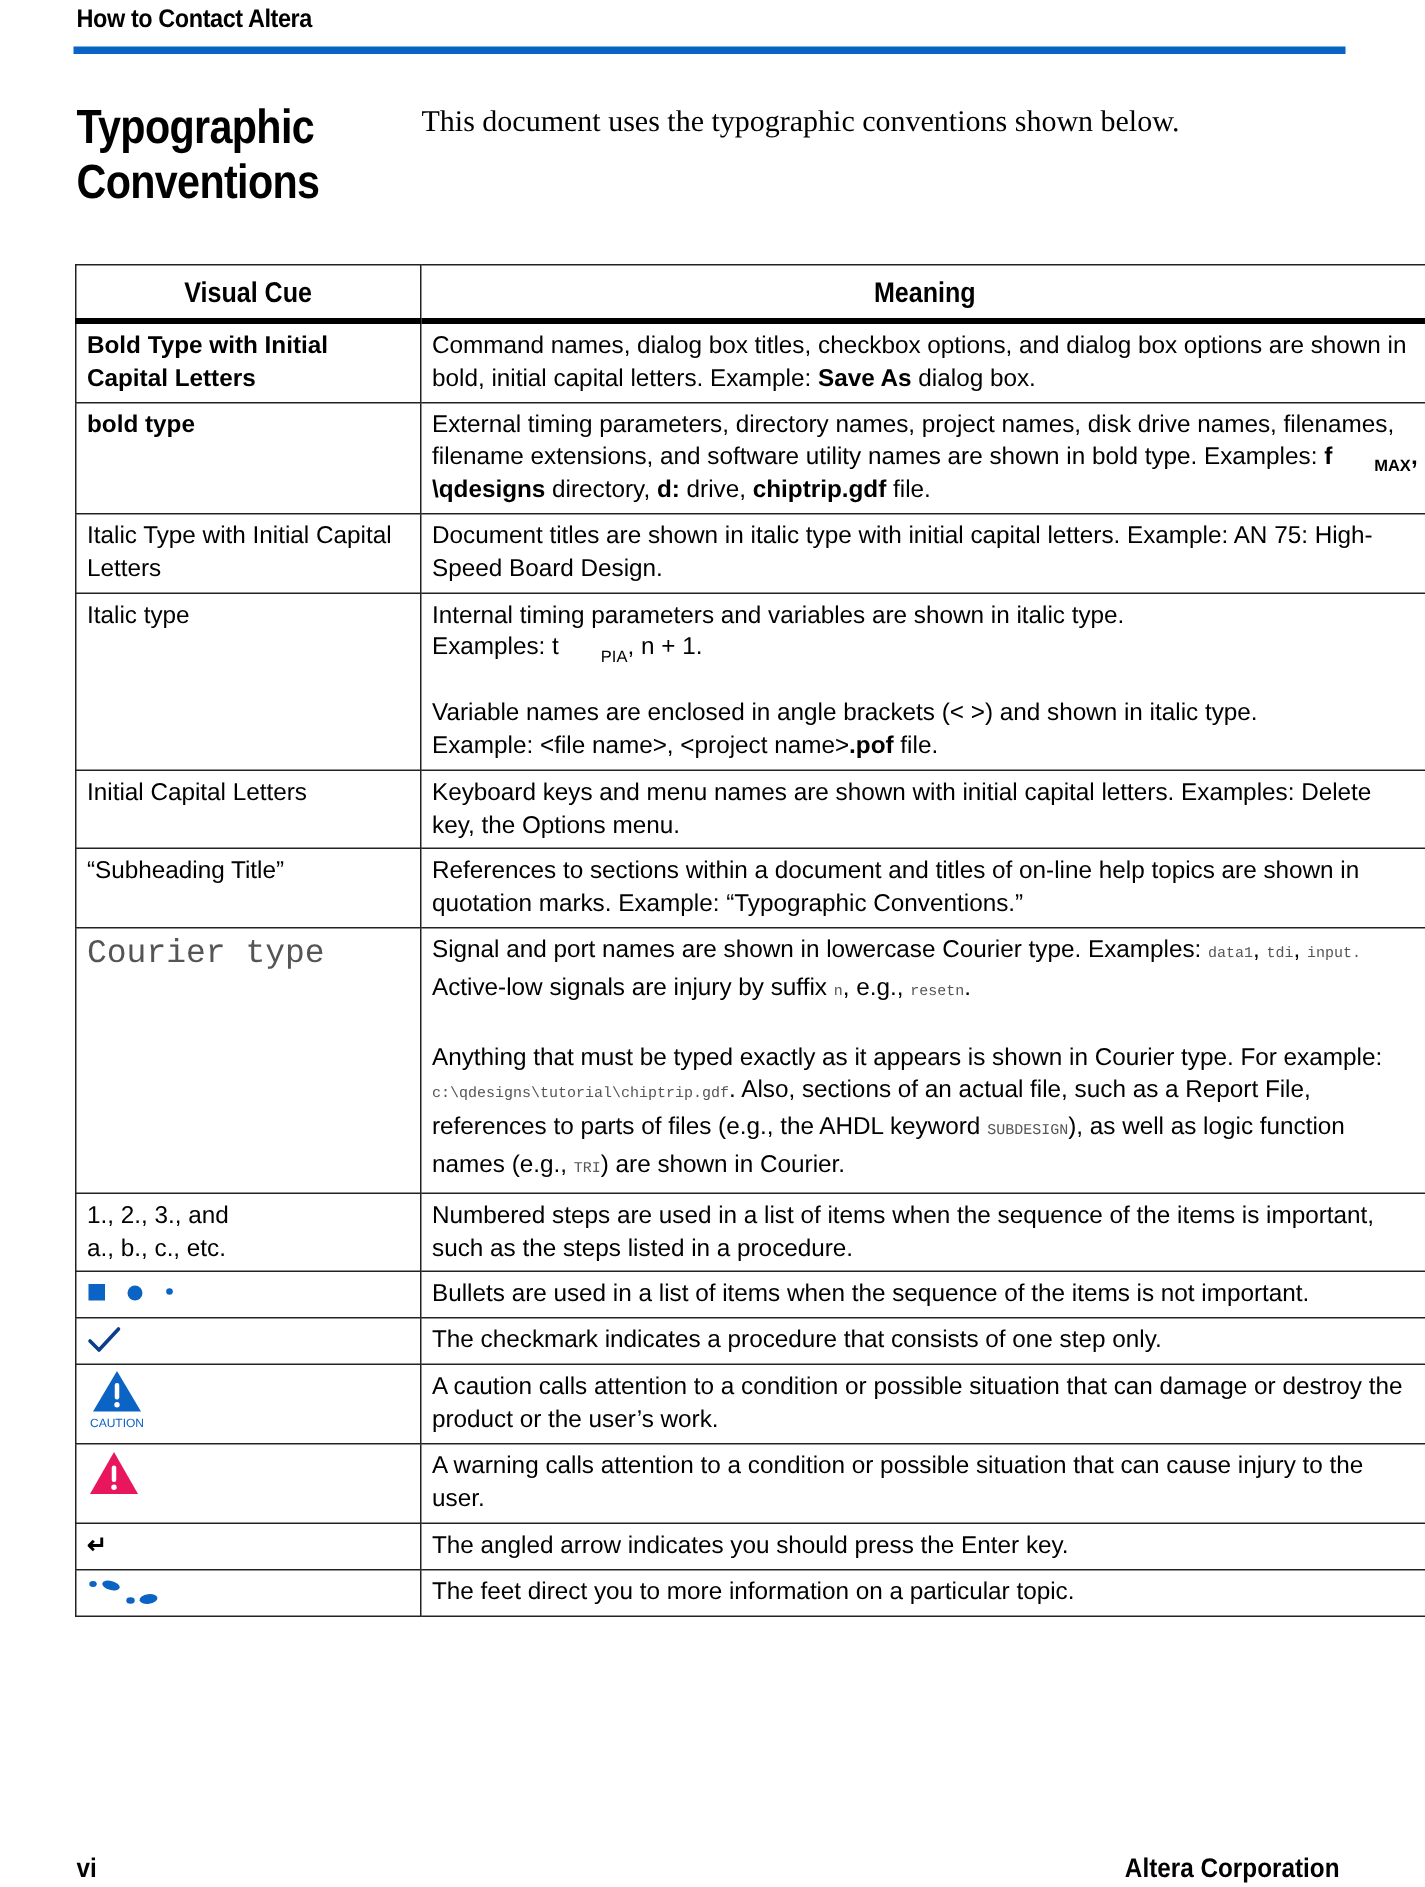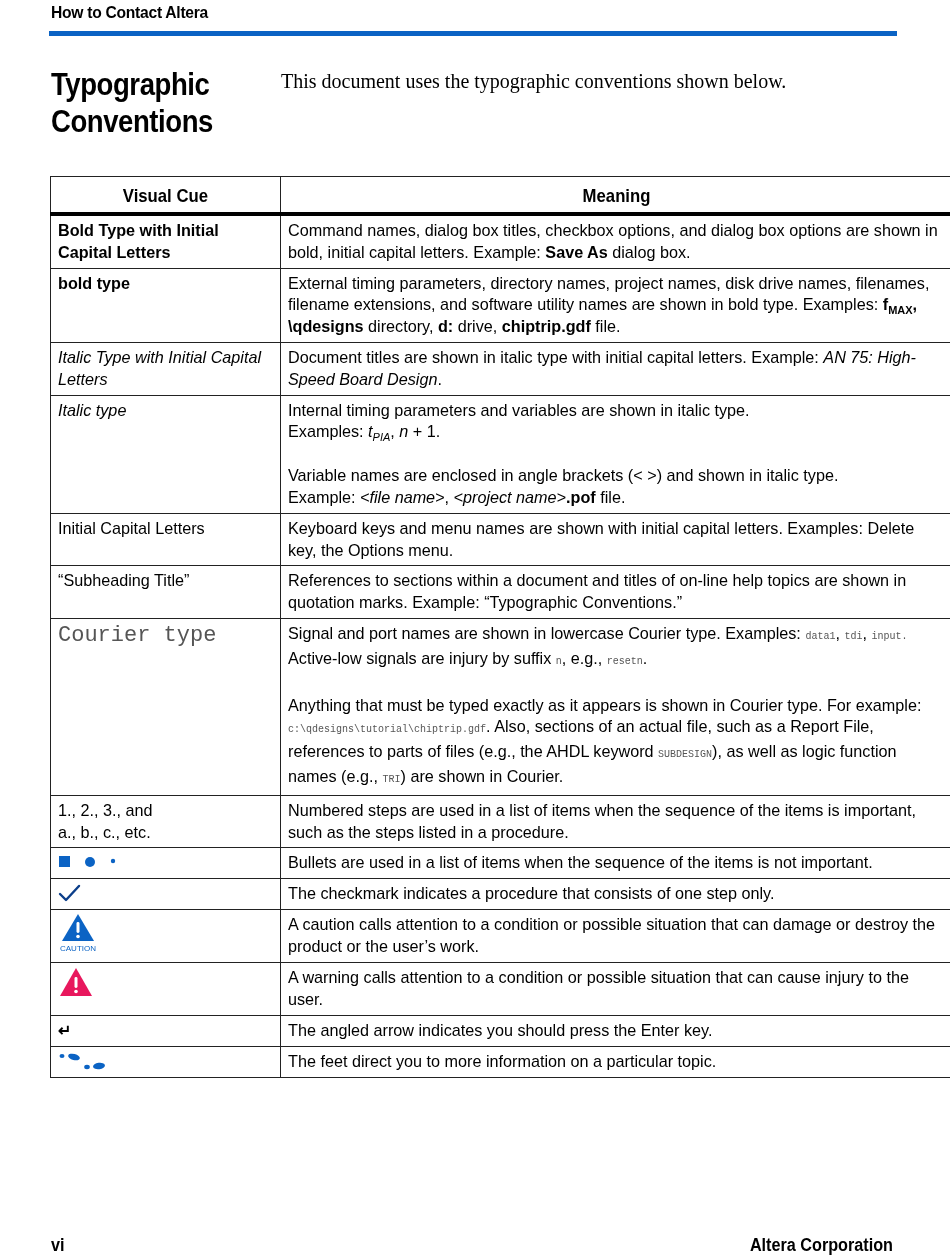--- a/index.html
+++ b/index.html
@@ -7,23 +7,23 @@
   .running-head { position: absolute; left: 51px; top: 3px; font-size: 17px; font-weight: bold; letter-spacing: -0.3px; transform: scaleX(0.92); transform-origin: left top; }
   .head-rule { position: absolute; left: 49px; top: 31px; width: 848px; height: 5px; background: #0b63c4; }
   .section-title { position: absolute; left: 51px; top: 66px; font-size: 32px; font-weight: bold; line-height: 37px; transform: scaleX(0.86); transform-origin: left top; letter-spacing: -0.5px; }
   .intro { position: absolute; left: 281px; top: 70px; font-family: "Liberation Serif", "DejaVu Serif", serif; font-size: 20px; }
   table.conv { position: absolute; left: 50px; top: 176px; width: 904px; border-collapse: collapse; font-size: 16.2px; line-height: 21.8px; }
   table.conv td, table.conv th { border: 1px solid #222; vertical-align: top; padding: 4px 6px 4px 7px; }
   table.conv th { font-size: 19px; font-weight: bold; height: 29px; vertical-align: middle; padding: 4px 0 2px 0; border-bottom: 4px solid #000; }
   table.conv th span { display: inline-block; transform: scaleX(0.88); }
   col.cue { width: 230px; }
   .b { font-weight: bold; }
-  .i { font-style: italic; }
+  .i { }
   .mono { font-family: "Liberation Mono", "DejaVu Sans Mono", monospace; color: #555; font-size: 10px; }
-  sub { font-size: 11px; line-height: 0; }
+  sub { font-size: 11px; line-height: 0; margin-left: 28px; }
   .gap { height: 22px; }
   .icon-cell { height: 22px; }
   svg { display: block; }
 </style>
 </head>
 <body>
 
 <div class="running-head">How to Contact Altera</div>
 <div class="head-rule"></div>
 

